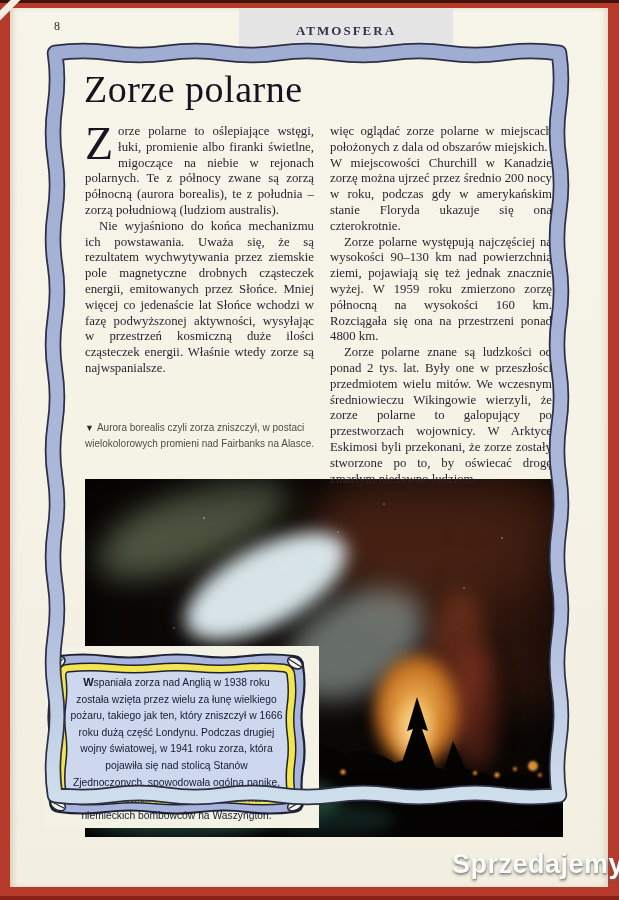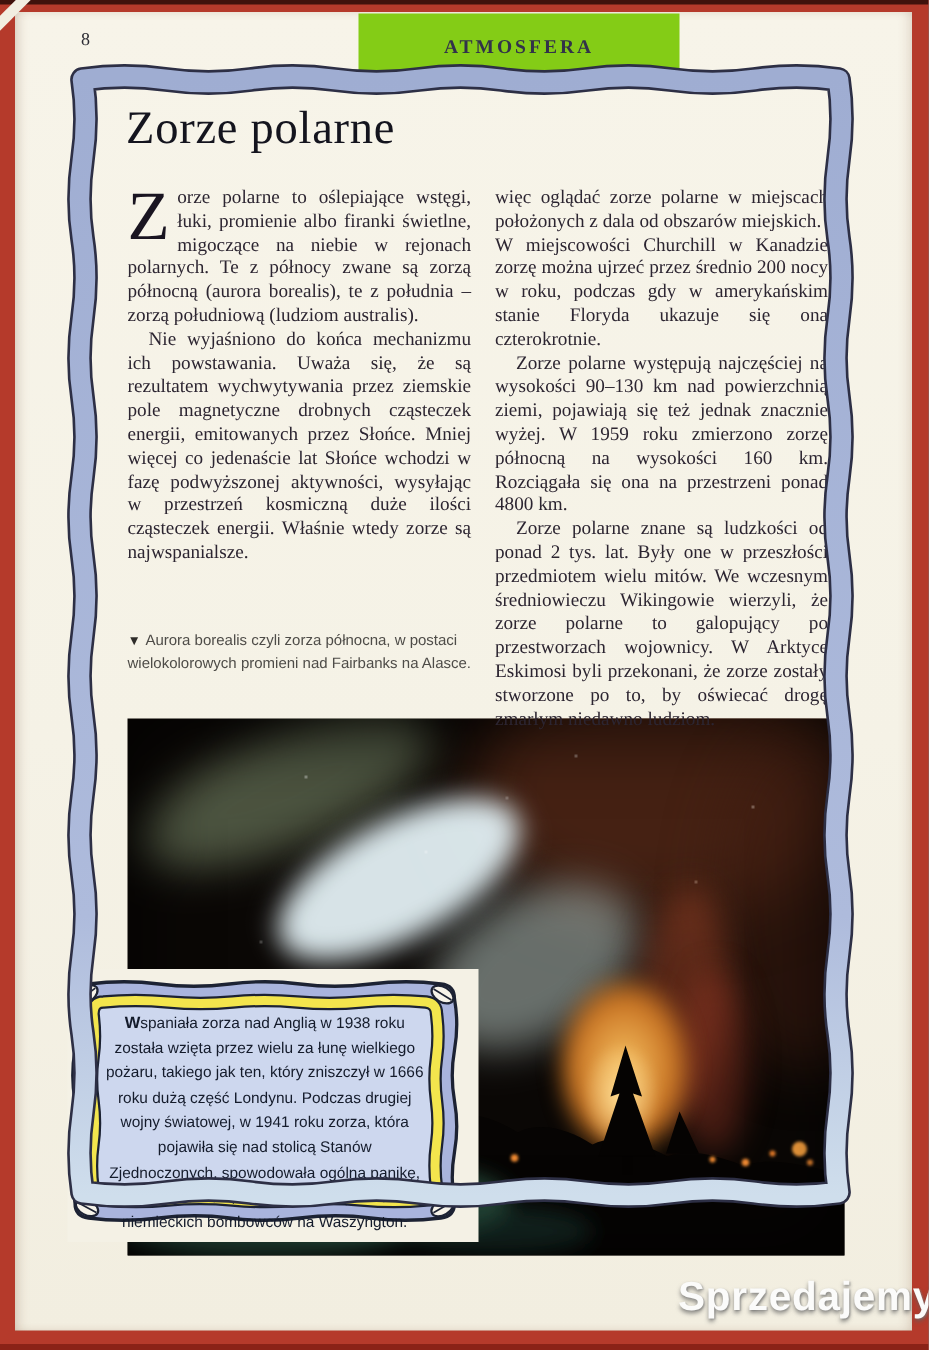--- a/index.html
+++ b/index.html
@@ -6,26 +6,26 @@
   body{width:619px;height:900px;overflow:hidden;background:#777;}
   .page{position:relative;width:619px;height:900px;background:#b53a2b;font-family:"Liberation Serif","DejaVu Serif",serif;}
   .edge-top{position:absolute;left:0;top:0;width:100%;height:3px;background:#40120c;z-index:2;}
   .edge-bottom{position:absolute;left:0;bottom:0;width:100%;height:4px;background:#8a2217;z-index:2;}
   .paper{position:absolute;left:10px;top:8px;right:11px;bottom:13px;
     background:linear-gradient(180deg,#f7f4e9 0%,#f5f2e6 55%,#f2eee0 100%);
     box-shadow:inset 5px 0 9px -5px rgba(130,85,60,.4), inset -5px 0 9px -5px rgba(130,85,60,.3);z-index:3;}
   .corner-notch{position:absolute;left:-8px;top:3px;width:34px;height:7px;background:#f2eee1;transform:rotate(-45deg);z-index:4;}
 
   .page-number{position:absolute;left:54px;top:19px;font-size:12px;color:#2b2b33;z-index:10;}
-  .banner{position:absolute;left:239px;top:9px;width:214px;height:40px;background:#84cc16;z-index:5;}
+  .banner{position:absolute;left:239px;top:9px;width:214px;height:40px;background:#e5e5e5;z-index:5;}
   .banner-text{display:block;text-align:center;padding-top:14px;font-size:13px;letter-spacing:2px;color:#32324a;font-weight:600;}
 
   .border-svg{position:absolute;left:0;top:0;z-index:40;pointer-events:none;}
 
-  .page-title{position:absolute;left:84px;top:67px;font-size:31px;letter-spacing:.5px;color:#14141e;z-index:10;}
+  .page-title{position:absolute;left:84px;top:67px;font-size:38px;letter-spacing:.5px;color:#14141e;z-index:10;}
 
   .col{position:absolute;top:124px;font-size:12.8px;line-height:15.8px;color:#2c2531;text-align:justify;z-index:10;}
   .col p{margin:0;}
   .col p.indent{text-indent:14px;}
   .col-left{left:85px;width:229px;}
   .col-right{left:330px;width:222px;}
   .dropcap{float:left;font-size:46px;line-height:33px;padding:3px 5px 0 0;color:#191420;}
   .it{}
 
   .photo-caption{position:absolute;left:85px;top:420px;width:248px;font-family:"Liberation Sans","DejaVu Sans",sans-serif;
@@ -91,21 +91,21 @@
   </div>
 
   <div class="col col-right">
     <p>więc oglądać zorze polarne w miejscach położonych z dala od obszarów miejskich.</p>
     <p>W miejscowości Churchill w Kanadzie zorzę można ujrzeć przez średnio 200 nocy w roku, podczas gdy w amerykańskim stanie Floryda ukazuje się ona czterokrotnie.</p>
     <p class="indent">Zorze polarne występują najczęściej na wysokości 90–130 km nad powierzchnią ziemi, pojawiają się też jednak znacznie wyżej. W 1959 roku zmierzono zorzę północną na wysokości 160 km. Rozciągała się ona na przestrzeni ponad 4800 km.</p>
     <p class="indent">Zorze polarne znane są ludzkości od ponad 2 tys. lat. Były one w przeszłości przedmiotem wielu mitów. We wczesnym średniowieczu Wikingowie wierzyli, że zorze polarne to galopujący po przestworzach wojownicy. W Arktyce Eskimosi byli przekonani, że zorze zostały stworzone po to, by oświecać drogę zmarłym niedawno ludziom.</p>
   </div>
 
   <div class="photo-caption">
-    <span class="caption-marker">▼</span><span class="it">Aurora borealis</span><span> czyli zorza północna, w postaci wielokolorowych promieni nad Fairbanks na Alasce.</span>
+    <span class="caption-marker">▼</span><span class="it">Aurora borealis</span><span> czyli zorza zniszczył, w postaci wielokolorowych promieni nad Fairbanks na Alasce.</span>
   </div>
 
   <div class="photo">
     <div class="ph brown"></div>
     <div class="ph brown2"></div>
     <div class="ph g1"></div>
     <div class="ph g3"></div>
     <div class="ph g2"></div>
     <div class="ph reds"></div>
     <div class="ph reds2"></div>

